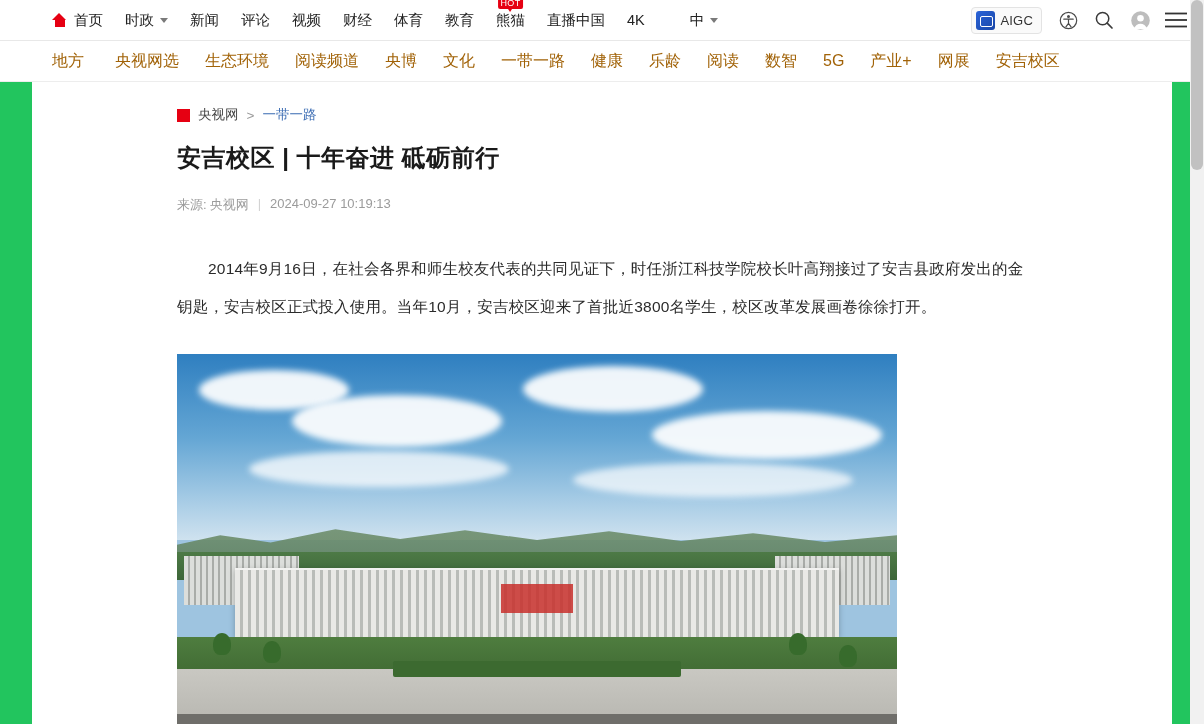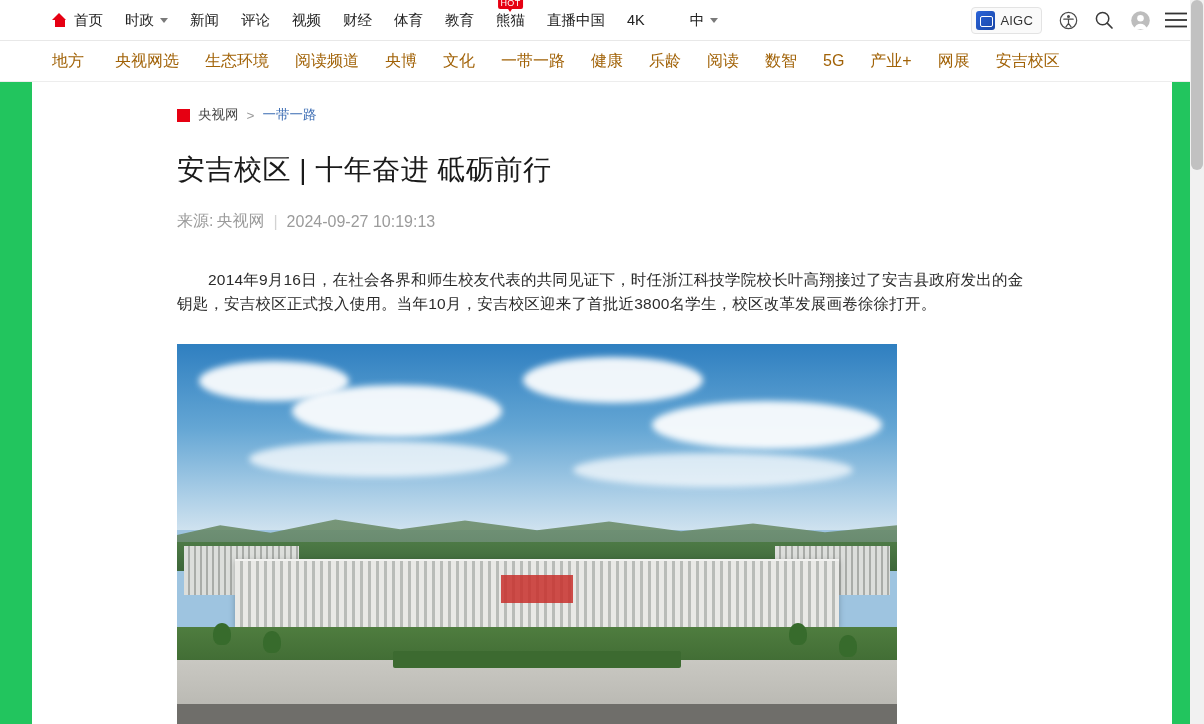--- a/index.html
+++ b/index.html
@@ -171,43 +171,43 @@
     width: 13px; height: 13px;
     background: #e60012;
     display: inline-block;
     margin-right: 8px;
   }
   .bc-link { color: #444; cursor: pointer; }
   .bc-sep { margin: 0 8px; color: #999; }
   .bc-link.blue { color: #3b6cb3; }
 
   .title {
-    font-size: 28px;
+    font-size: 24px;
     color: #1a1a1a;
-    font-weight: normal;
+    font-weight: bold;
     letter-spacing: 0.5px;
-    margin-top: 28px;
+    margin-top: 18px;
     line-height: 1.3;
   }
   .meta {
     margin-top: 23px;
-    font-size: 16px;
+    font-size: 13px;
     color: #9b9b9b;
     display: flex;
-    align-items: center;
+    align-items: flex-start;
     gap: 0;
   }
   .meta .src-label { color: #9b9b9b; }
   .meta .src-val { color: #9b9b9b; margin-left: 3px; }
   .meta .divider { margin: 0 9px; color: #d2d2d2; }
 
   .body-text {
     margin-top: 36px;
     font-size: 15.5px;
-    line-height: 24px;
+    line-height: 38px;
     color: #2b2b2b;
     text-indent: 2em;
     letter-spacing: 0.2px;
   }
 
   .figure {
     margin-top: 28px;
     width: 720px;
     height: 404px;
     overflow: hidden;

